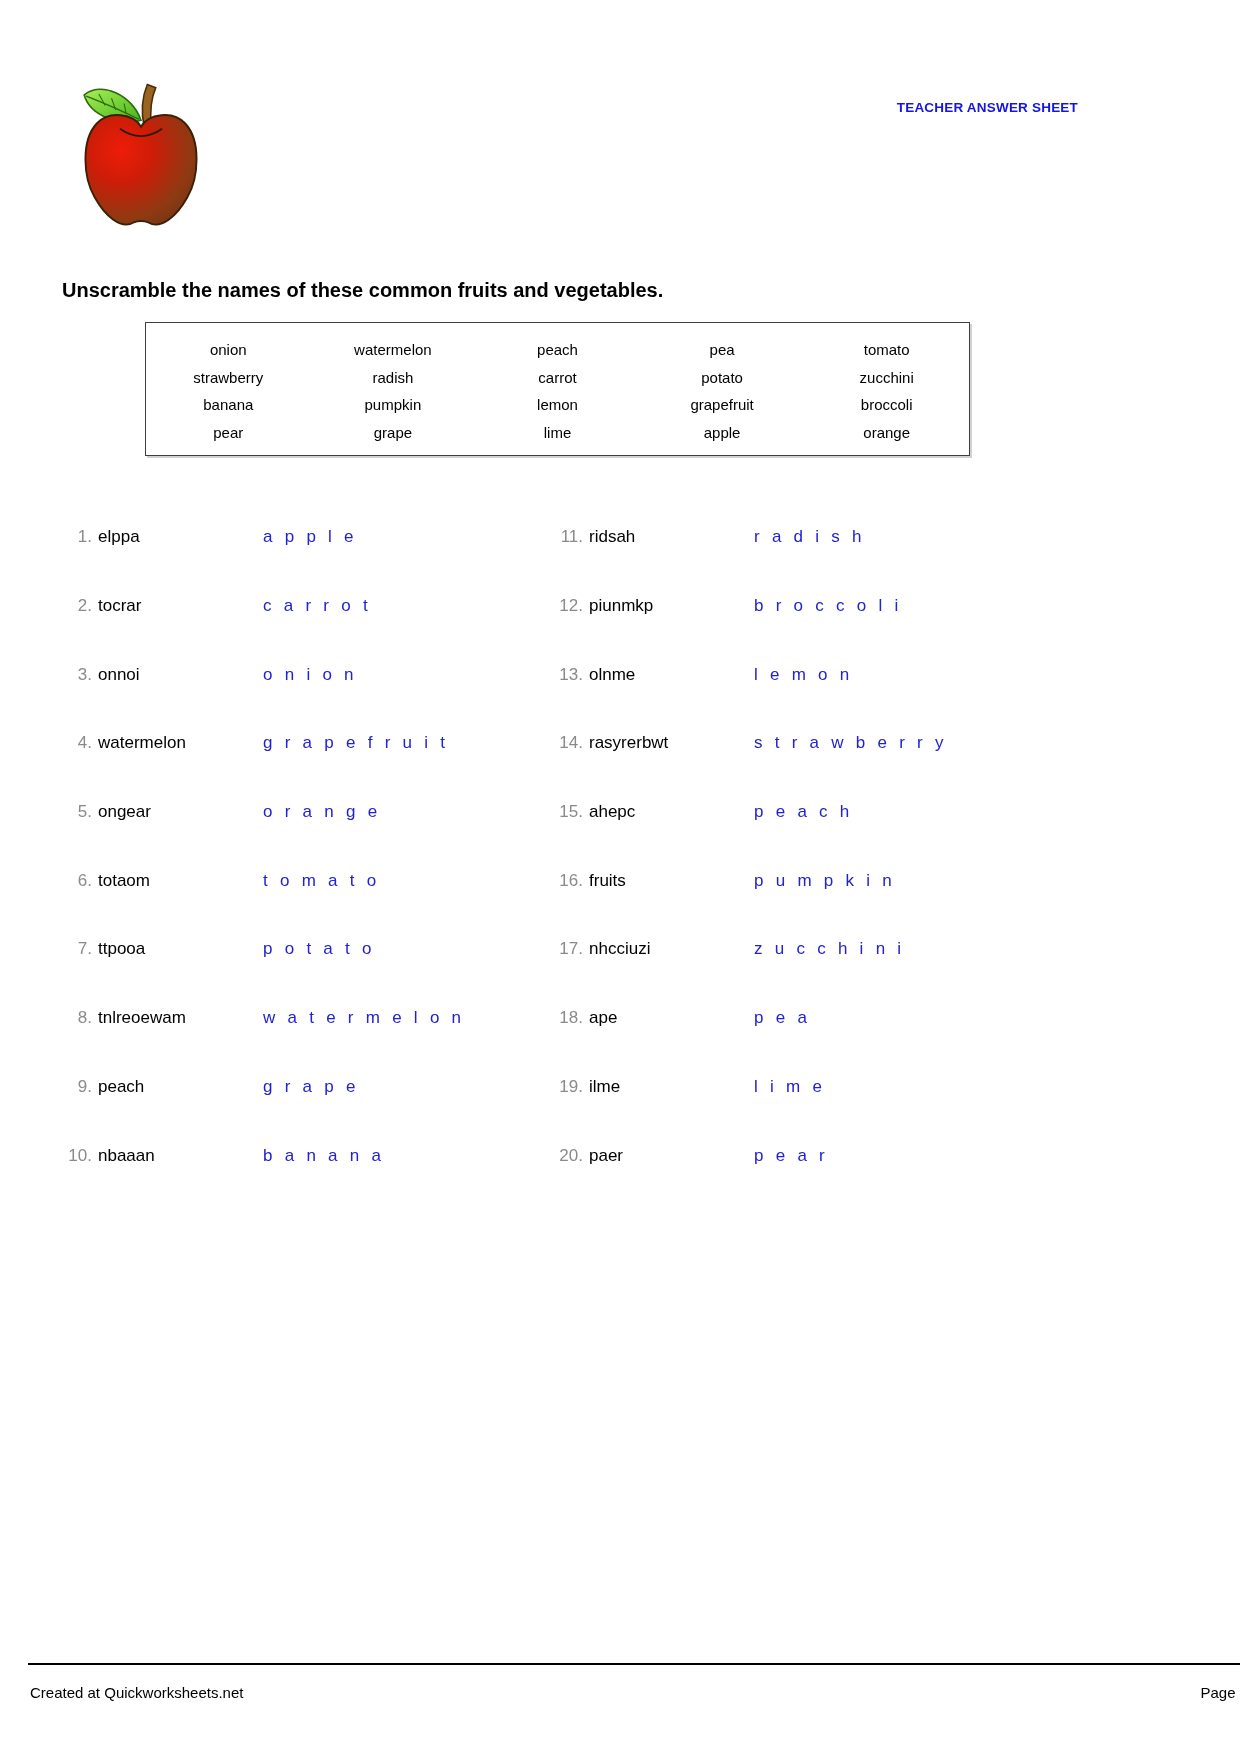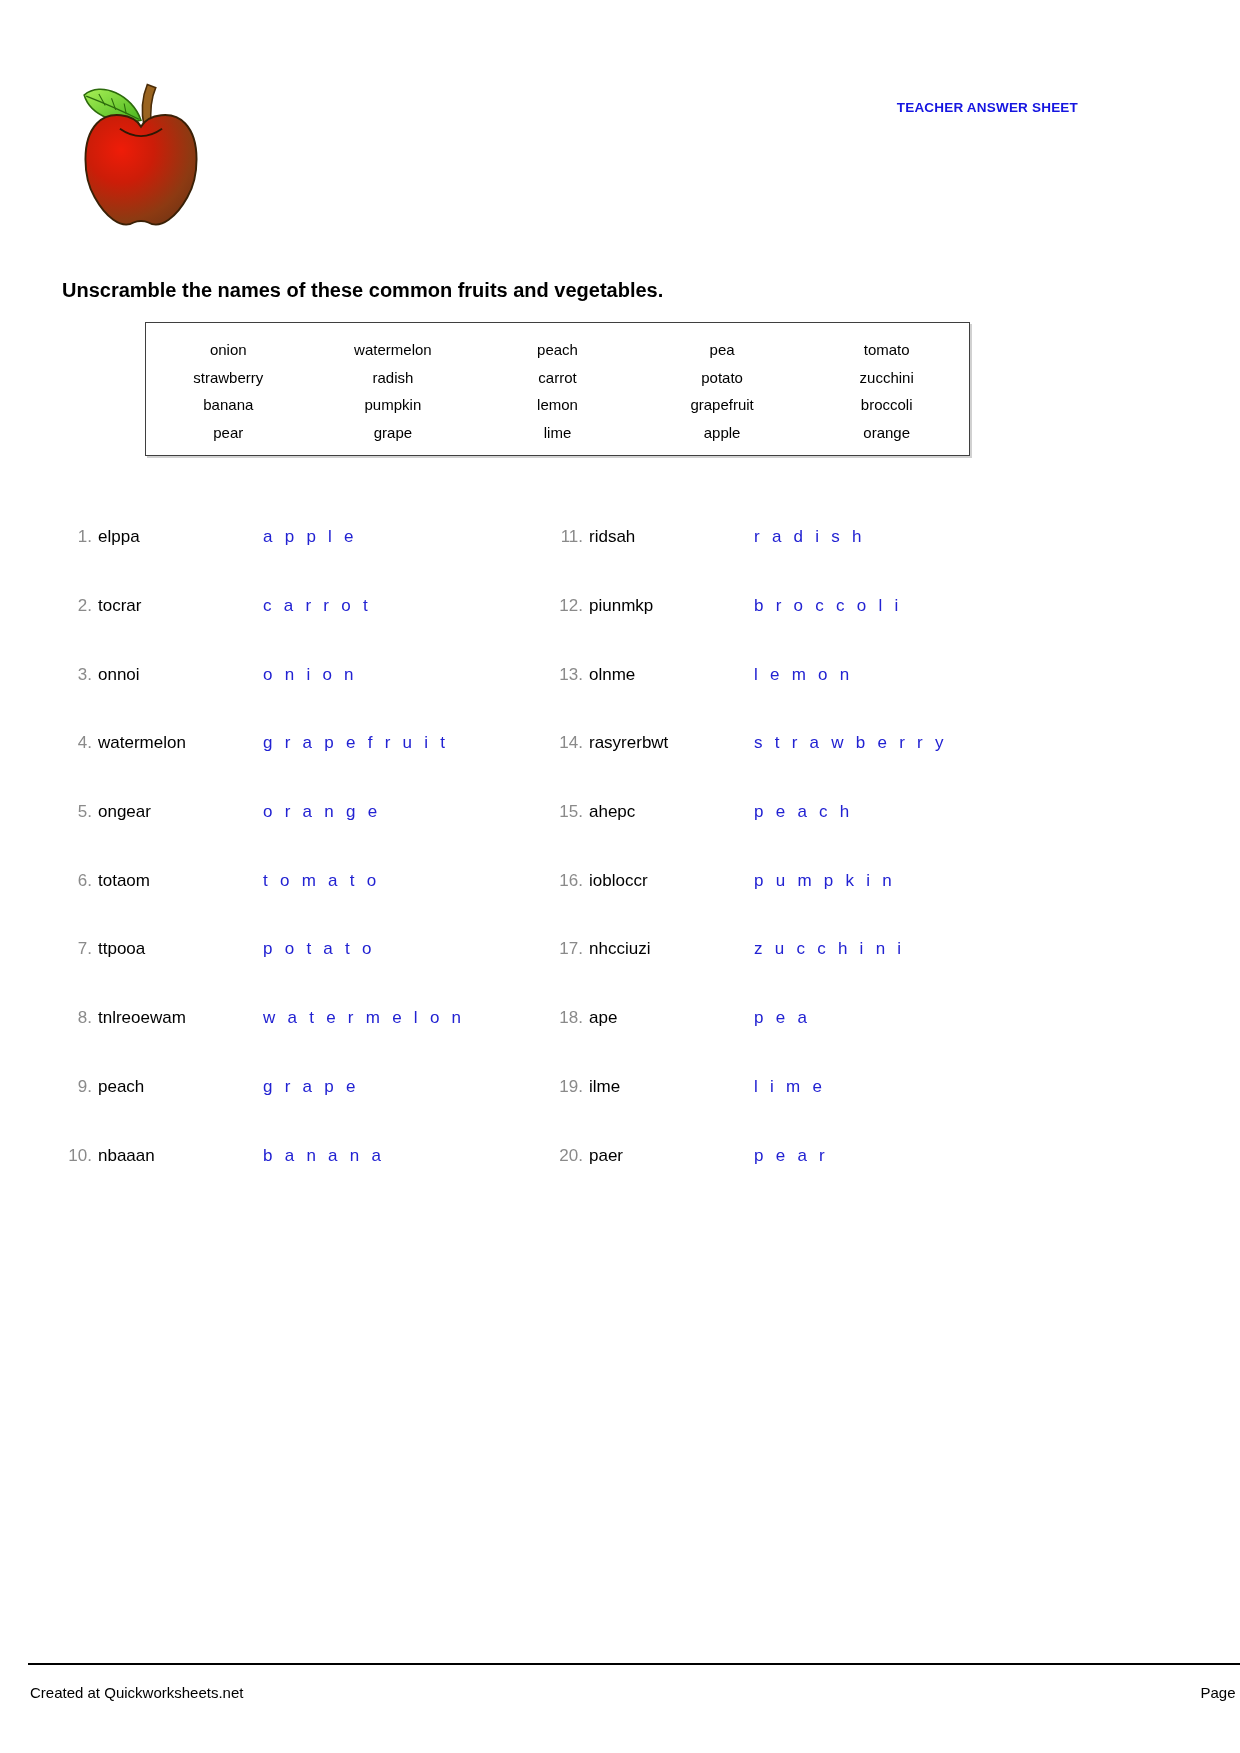--- a/index.html
+++ b/index.html
@@ -198,21 +198,21 @@
         <span class="q-word">rasyrerbwt</span>
         <span class="q-answer">strawberry</span>
       </div>
       <div class="q-row">
         <span class="q-num">15.</span>
         <span class="q-word">ahepc</span>
         <span class="q-answer">peach</span>
       </div>
       <div class="q-row">
         <span class="q-num">16.</span>
-        <span class="q-word">iobloccr</span>
+        <span class="q-word">fruits</span>
         <span class="q-answer">pumpkin</span>
       </div>
       <div class="q-row">
         <span class="q-num">17.</span>
         <span class="q-word">nhcciuzi</span>
         <span class="q-answer">zucchini</span>
       </div>
       <div class="q-row">
         <span class="q-num">18.</span>
         <span class="q-word">ape</span>

